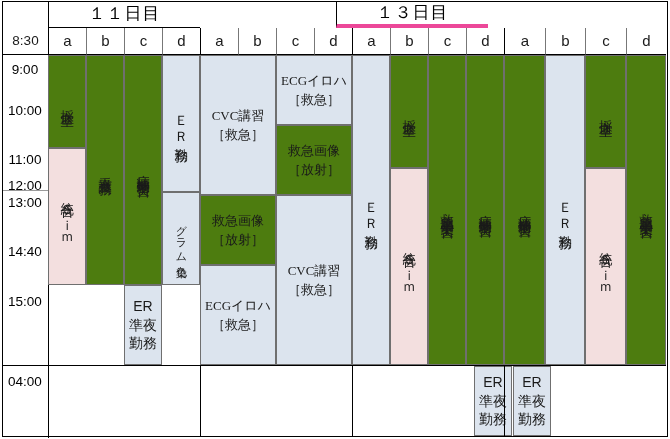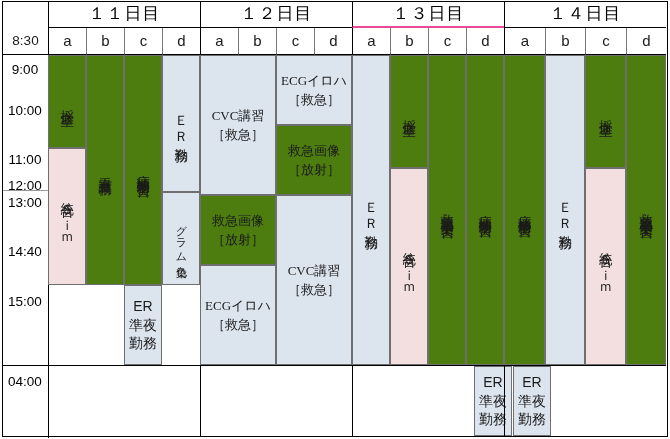--- a/index.html
+++ b/index.html
@@ -121,23 +121,21 @@
 </head>
 <body>
 
 <div id="schedule-root">
 
   <div class="frame"></div>
 
   <div class="cell day-head" style="left:3px;  top:2px;  width:45px;  height:26px;"></div>
 
   <div class="cell day-head" style="left:48px; top:2px;  width:152px; height:26px; border-left:1px solid #000; border-bottom:1px solid #000;">１１日目</div>
-  <div class="cell day-head" style="left:200px;top:2px;  width:152px; height:26px; border-left:1px solid #000; border-bottom:1px solid #000;">１２日目</div>
-  <div class="cell day-head" style="left:352px;top:2px;  width:152px; height:26px; border-left:1px solid #000; border-bottom:2px solid #ec4899;">１３日目</div>
-  <div class="cell day-head" style="left:504px;top:2px;  width:162px; height:26px; border-left:1px solid #000; border-bottom:1px solid #000;">１４日目</div>
+  <div class="cell day-head" style="left:336px;top:2px;  width:152px; height:26px; border-left:1px solid #000; border-bottom:4px solid #ec4899;">１３日目</div>
 
   <div class="cell time-head" style="left:3px; top:28px; width:45px; height:27px; border-bottom:1px solid #000;">8:30</div>
 
   <div class="cell sub-head" style="left:48px; top:28px; width:38px; height:27px; border-left:1px solid #000; border-bottom:1px solid #000;">a</div>
   <div class="cell sub-head" style="left:86px; top:28px; width:38px; height:27px; border-left:1px solid #777; border-bottom:1px solid #000;">b</div>
   <div class="cell sub-head" style="left:124px;top:28px; width:38px; height:27px; border-left:1px solid #777; border-bottom:1px solid #000;">c</div>
   <div class="cell sub-head" style="left:162px;top:28px; width:38px; height:27px; border-left:1px solid #777; border-bottom:1px solid #000;">d</div>
 
   <div class="cell sub-head" style="left:200px;top:28px; width:38px; height:27px; border-left:1px solid #000; border-bottom:1px solid #000;">a</div>
   <div class="cell sub-head" style="left:238px;top:28px; width:38px; height:27px; border-left:1px solid #777; border-bottom:1px solid #000;">b</div>

